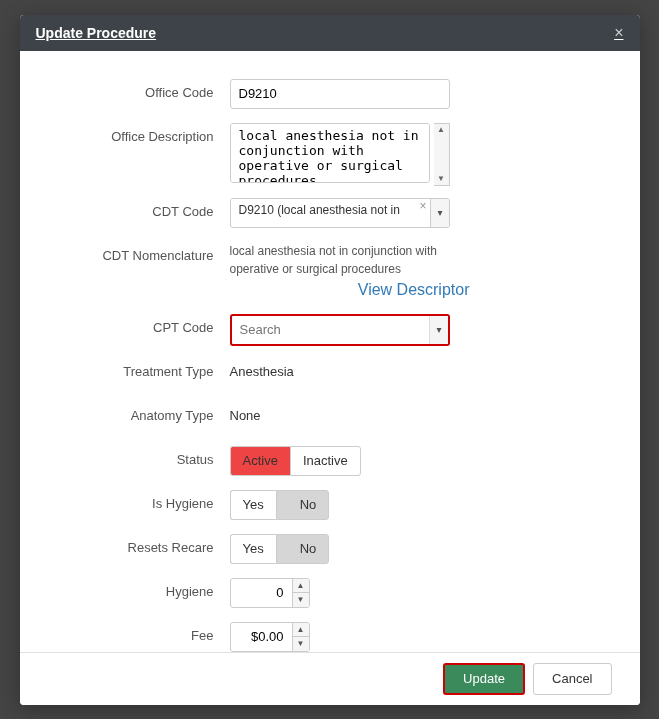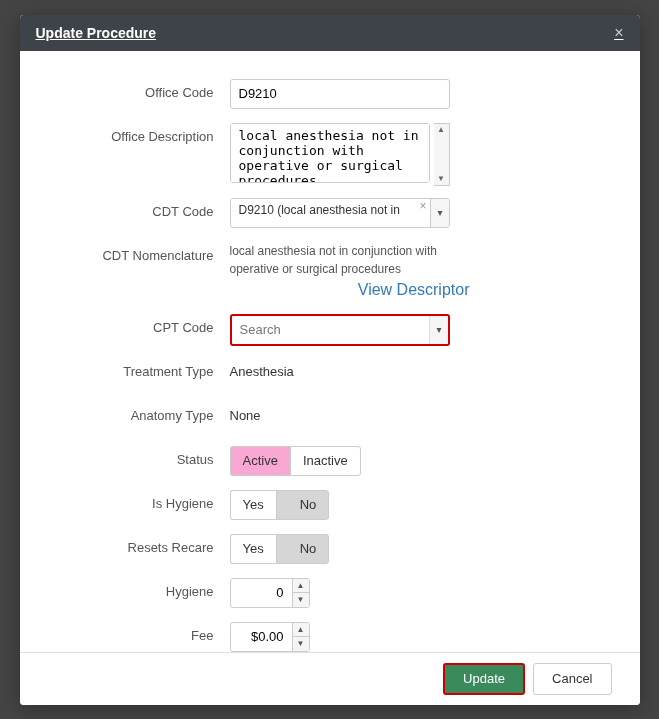--- a/index.html
+++ b/index.html
@@ -227,21 +227,21 @@
       color: #333;
     }
     .btn-toggle:first-child {
       border-radius: 3px 0 0 3px;
       border-right: none;
     }
     .btn-toggle:last-child {
       border-radius: 0 3px 3px 0;
     }
     .btn-toggle.active-selected {
-      background: #f9a8d4;
+      background: #ef4444;
       color: #333;
       font-weight: 500;
       text-align: center;
     }
     .yes-no-group {
       display: flex;
     }
     .btn-yesno {
       height: 30px;
       padding: 0 12px;

